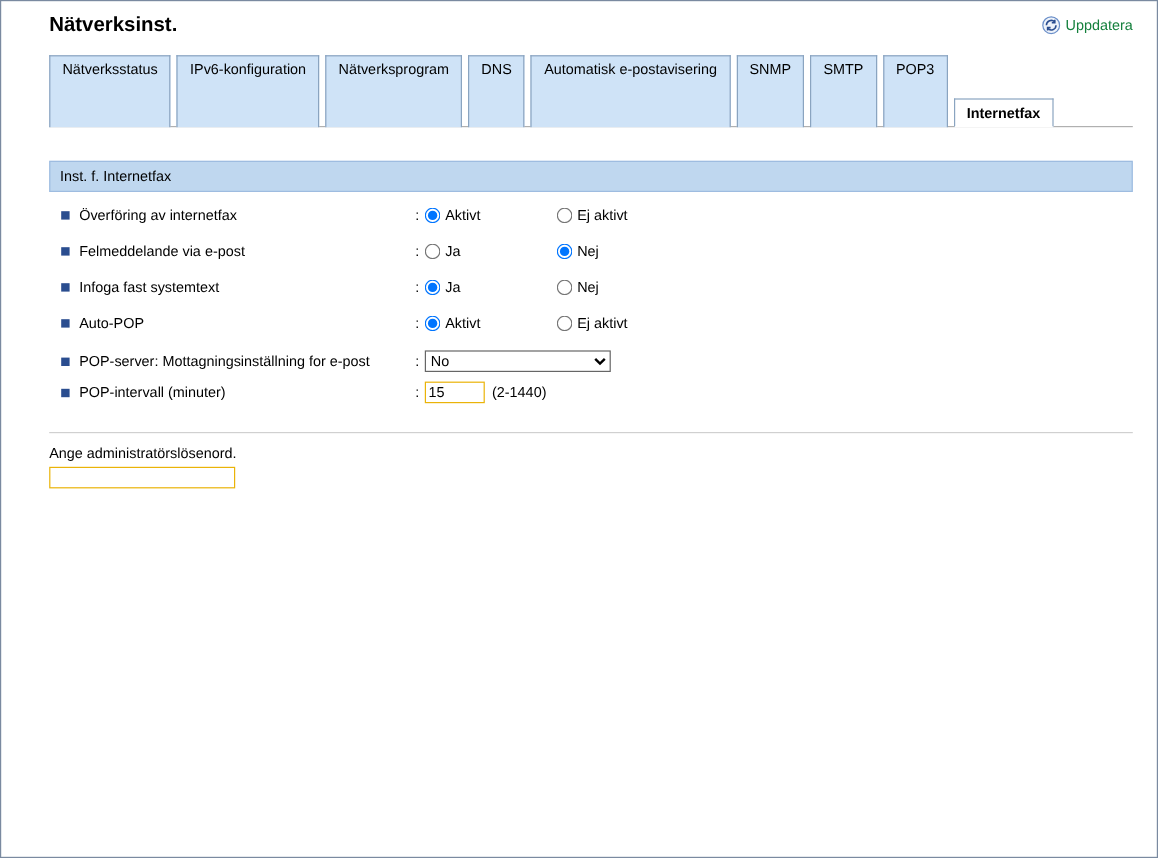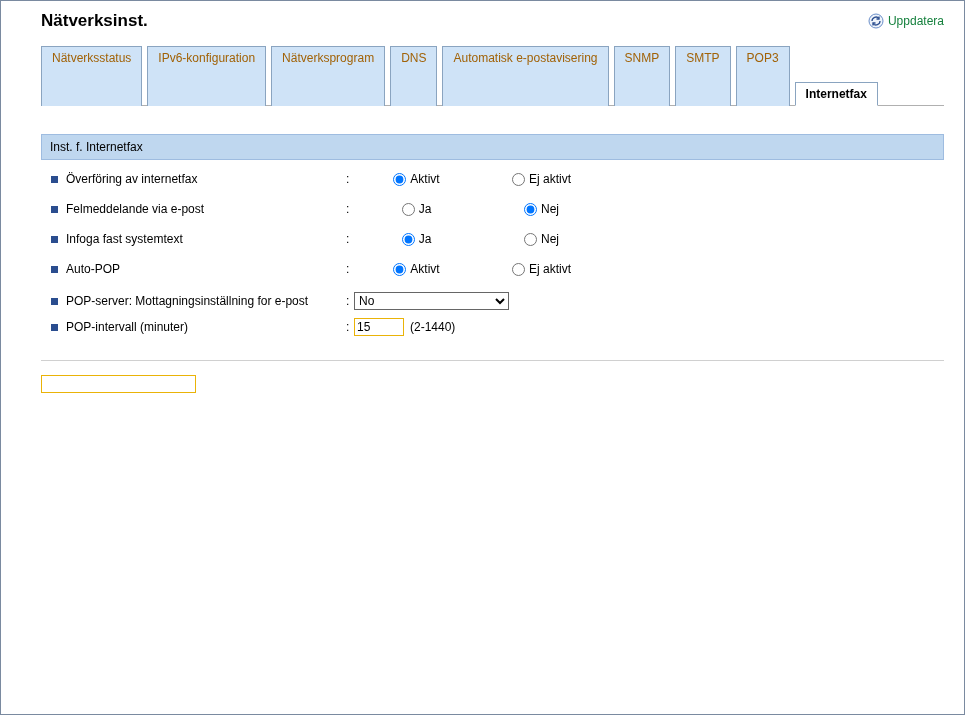--- a/index.html
+++ b/index.html
@@ -47,21 +47,21 @@
     margin: 14px 0 0 40px;
     border-bottom: 1px solid #b0b0b0;
     padding-bottom: 0;
     width: calc(100% - 60px);
   }
   .tab {
     background: #cfe3f7;
     border: 1px solid #8aa4c0;
     border-bottom: none;
     padding: 4px 10px;
-    color: #a16207;
+    color: #000000;
     font-size: 12px;
     cursor: pointer;
     position: relative;
     top: 1px;
   }
   .tab.active {
     background: #fff;
     color: #000;
     font-weight: bold;
     border-bottom: 1px solid #fff;
@@ -92,23 +92,22 @@
     margin-right: 8px;
     flex-shrink: 0;
   }
   .rlabel {
     width: 280px;
   }
   .colon { width: 8px; }
   .opt {
     display: flex;
     align-items: center;
-    width: 125px;
+    width: 110px;
     gap: 4px;
-    justify-content: center;
   }
   .opt input[type=radio] { margin: 0; }
   select {
     width: 155px;
     font-size: 12px;
     border: 1px solid #666;
     background: #fff;
   }
   input[type=text], input[type=password] {
     font-size: 12px;
@@ -247,17 +246,18 @@
         <input type="text" class="interval-input" value="15" style="">
         <span class="hint">(2-1440)</span>
       </div>
 
     </div>
   </div>
 
   <hr class="sep">
 
   <div class="pw-block">
+    <div>Ange administratörslösenord.</div>
     <input type="password" style="">
   </div>
 
 
 </div>
 
 </body></html>

